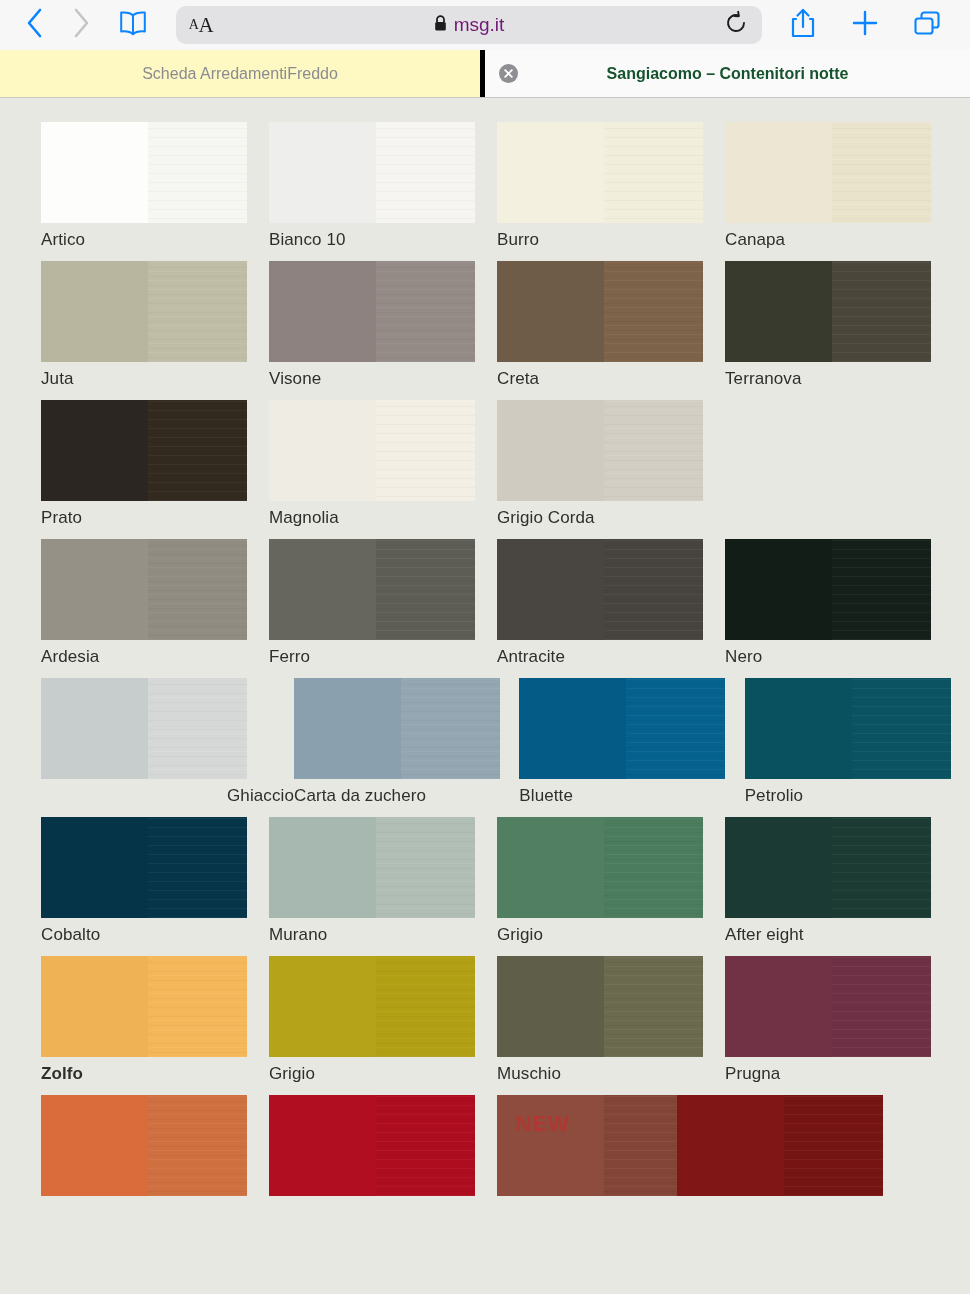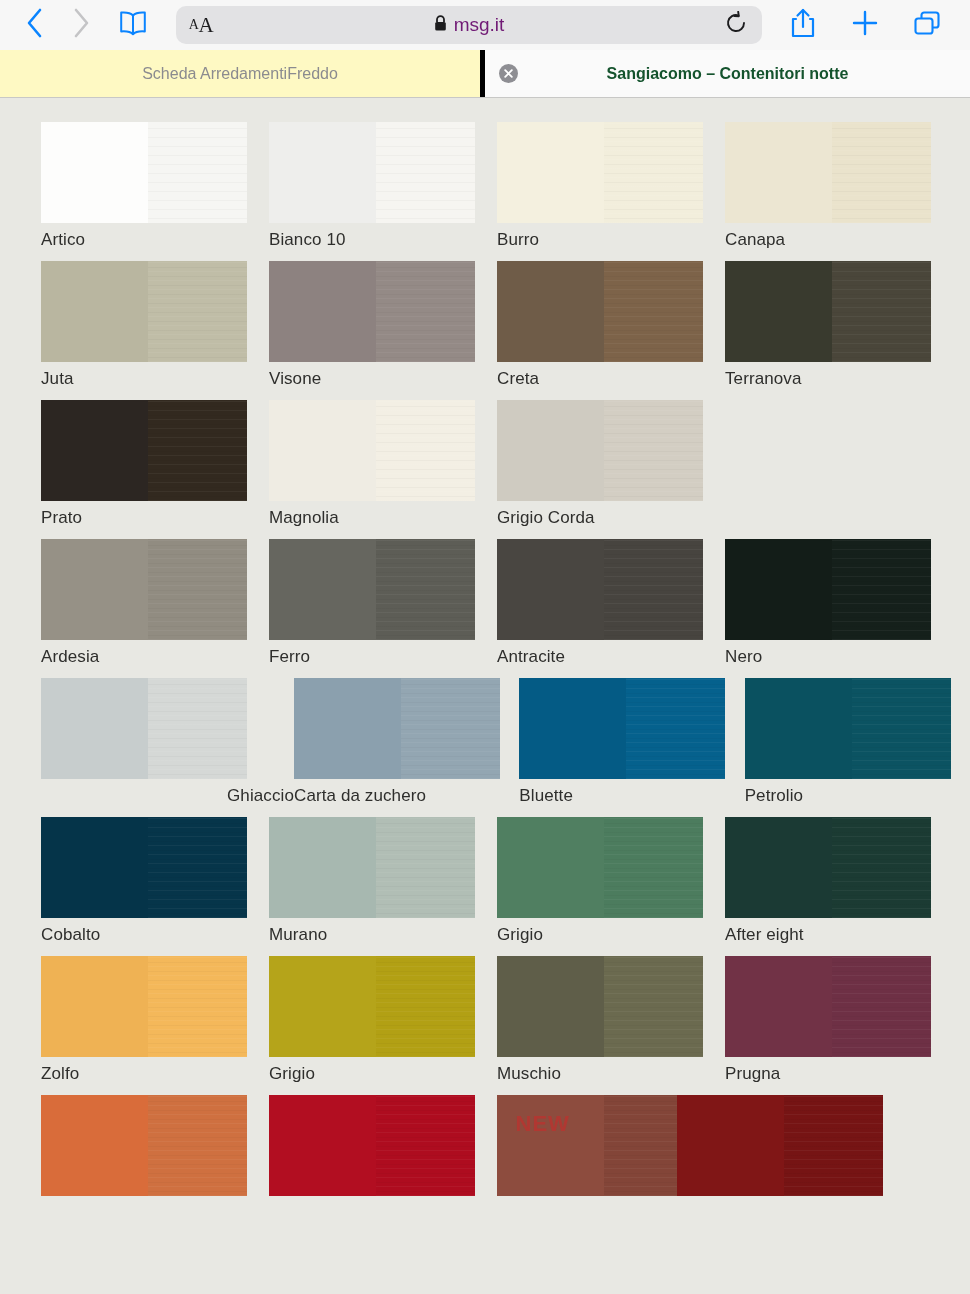--- a/index.html
+++ b/index.html
@@ -472,21 +472,21 @@
         </div>
         <div class="swatch-cell" style="width: 228px;">
           <div class="swatch" style="width: 206px; height: 101px;">
             <div class="swatch-half left" style="background: rgb(27, 58, 52);"></div>
             <div class="swatch-half right" style="background: rgb(27, 59, 51);"></div>
           </div>
           <div class="swatch-label">After eight</div>
         </div>
       </div>
       <div class="swatch-row">
-        <div class="swatch-cell" style="width: 228px;">
+        <div class="swatch-cell" style="width: 228px; font-weight: bold;">
           <div class="swatch" style="width: 206px; height: 101px;">
             <div class="swatch-half left" style="background: rgb(239, 178, 84);"></div>
             <div class="swatch-half right" style="background: rgb(244, 184, 90);"></div>
           </div>
           <div class="swatch-label">Zolfo</div>
         </div>
         <div class="swatch-cell" style="width: 228px;">
           <div class="swatch" style="width: 206px; height: 101px;">
             <div class="swatch-half left" style="background: rgb(181, 164, 26);"></div>
             <div class="swatch-half right" style="background: rgb(178, 160, 20);"></div>

